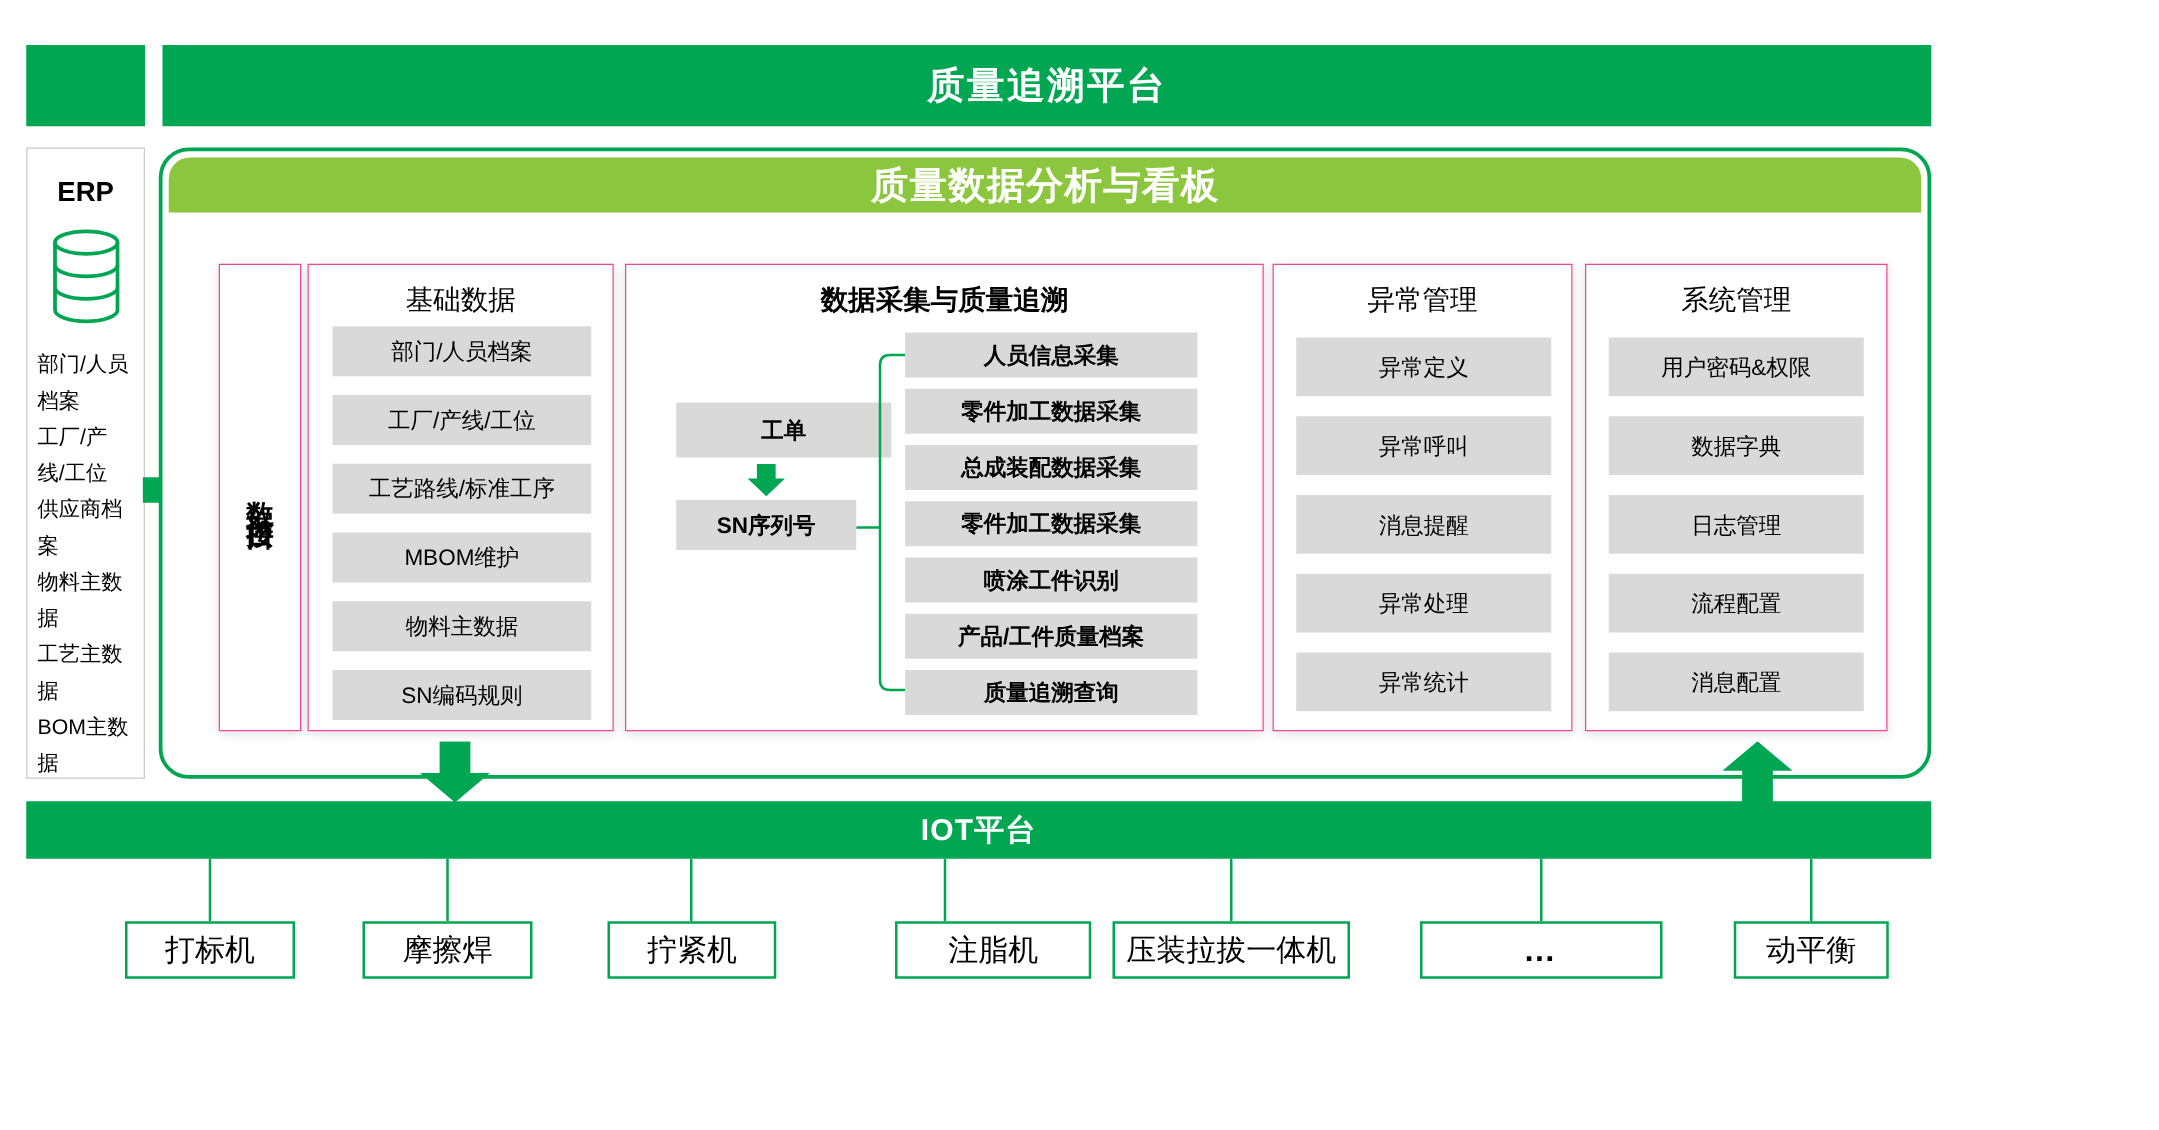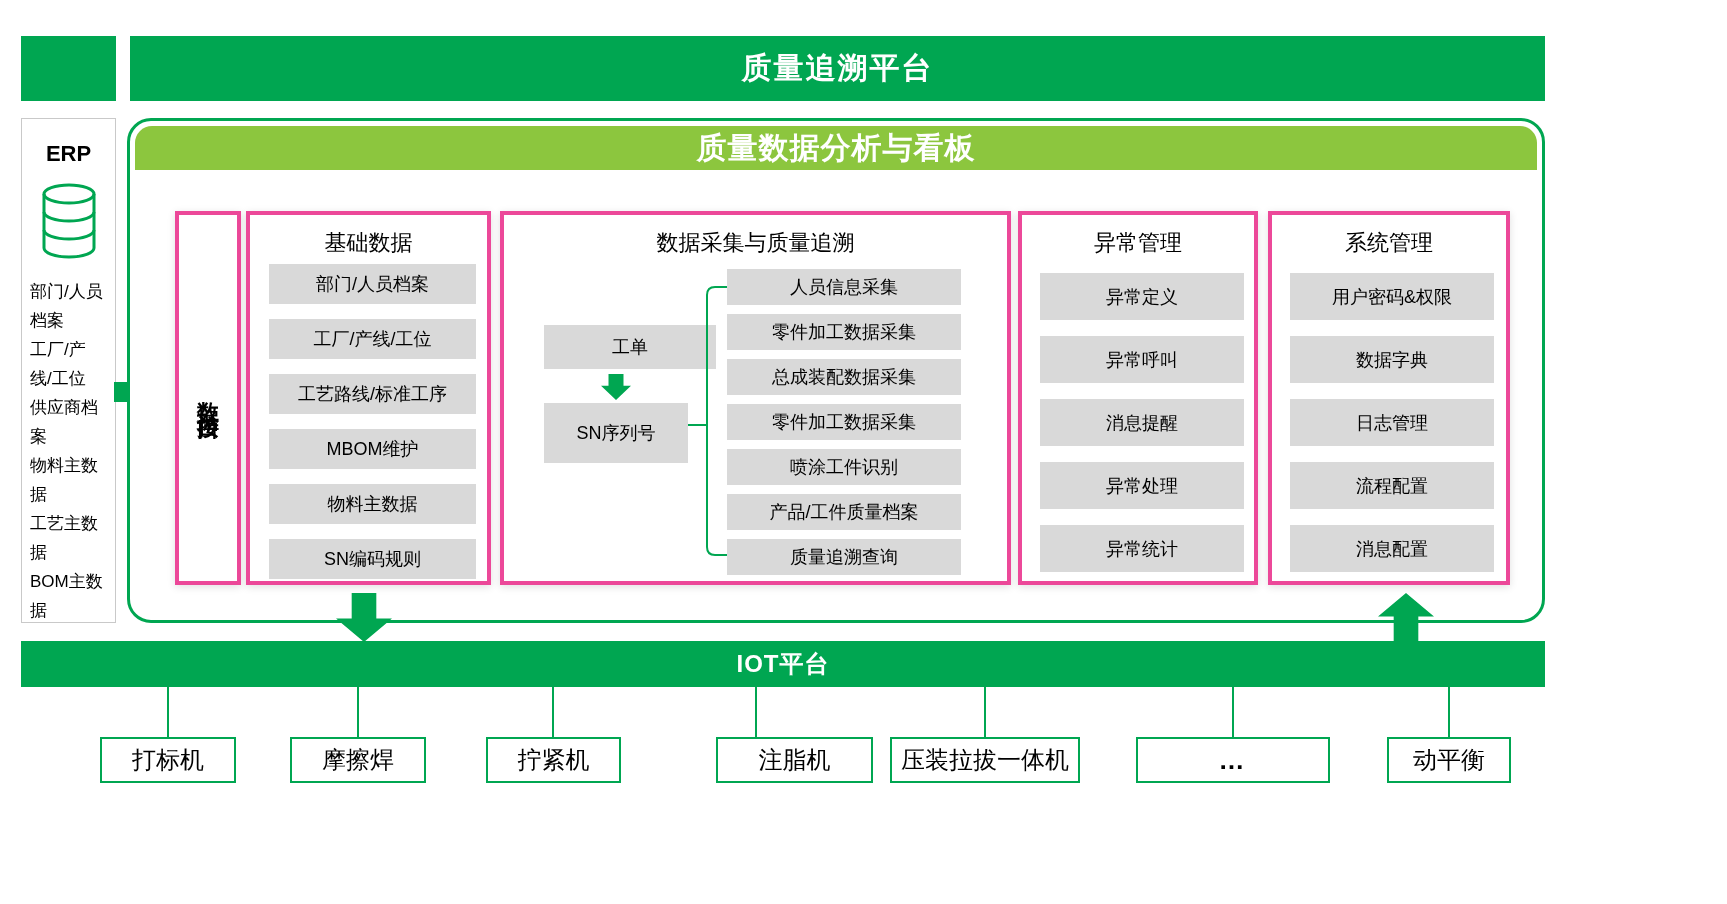--- a/index.html
+++ b/index.html
@@ -19,39 +19,39 @@
   .erp-icon { display:block; margin:14px auto 6px auto; }
   .erp-list { padding:8px 8px 0 8px; font-size:17px; line-height:29px; color:#000; word-break:break-all; }
 
   
   .platform { position:absolute; left:127px; top:118px; width:1418px; height:505px; background:#fff;
               border:3px solid #00A651; border-radius:24px; }
   .banner { position:absolute; left:5px; right:5px; top:5px; height:44px; background:#8CC63E;
             border-radius:17px 17px 0 0; display:flex; align-items:center; justify-content:center; }
   .banner span { color:#fff; font-size:30px; font-weight:bold; letter-spacing:1px; }
 
-  .card { position:absolute; background:#fff; border:4px solid #ec4899; box-shadow:0 2px 8px rgba(0,0,0,.12); }
+  .card { position:absolute; background:#fff; border:1px solid #ec4899; box-shadow:0 2px 8px rgba(0,0,0,.12); }
   .card-title { position:absolute; left:0; right:0; top:13px; text-align:center; font-size:22px; color:#000; }
 
   .vcard { left:45px; top:90px; width:66px; height:374px; display:flex; align-items:center; justify-content:center; }
   .vtext { writing-mode:vertical-rl; text-orientation:upright; font-size:22px; font-weight:bold; letter-spacing:7px; color:#000; }
 
   .col-basic  { left:116px;  top:90px; width:245px; height:374px; }
-  .col-collect{ left:370px;  top:90px; width:511px; height:374px; }
+  .col-collect{ left:370px;  top:90px; width:511px; height:374px;font-weight:bold; }
   .col-exc    { left:888px;  top:90px; width:240px; height:374px; }
   .col-sys    { left:1138px; top:90px; width:242px; height:374px; }
 
   .gray-box { background:#D9D9D9; display:flex; align-items:center; justify-content:center;
               font-size:18px; color:#000; }
 
   .basic-list { position:absolute; left:19px; top:49px; width:207px; display:flex; flex-direction:column; gap:15px; }
   .basic-list .gray-box { height:40px; }
 
   .wo-box { position:absolute; left:40px; top:110px; width:172px; height:44px; }
-  .sn-box { position:absolute; left:40px; top:188px; width:144px; height:60px; }
+  .sn-box { position:absolute; left:40px; top:188px; width:144px; height:40px; }
   .wo-arrow { position:absolute; left:97px; top:159px; width:30px; height:26px; background:#00A651;
               clip-path:polygon(25% 0, 75% 0, 75% 45%, 100% 45%, 50% 100%, 0 45%, 25% 45%); }
   .bracket { position:absolute; left:184px; top:60px; }
   .collect-list { position:absolute; left:223px; top:54px; width:234px; display:flex; flex-direction:column; gap:9px; }
   .collect-list .gray-box { height:36px; }
 
   .exc-list, .sys-list { position:absolute; left:18px; top:58px; width:204px; display:flex; flex-direction:column; gap:16px; }
   .exc-list .gray-box, .sys-list .gray-box { height:47px; }
 
   

